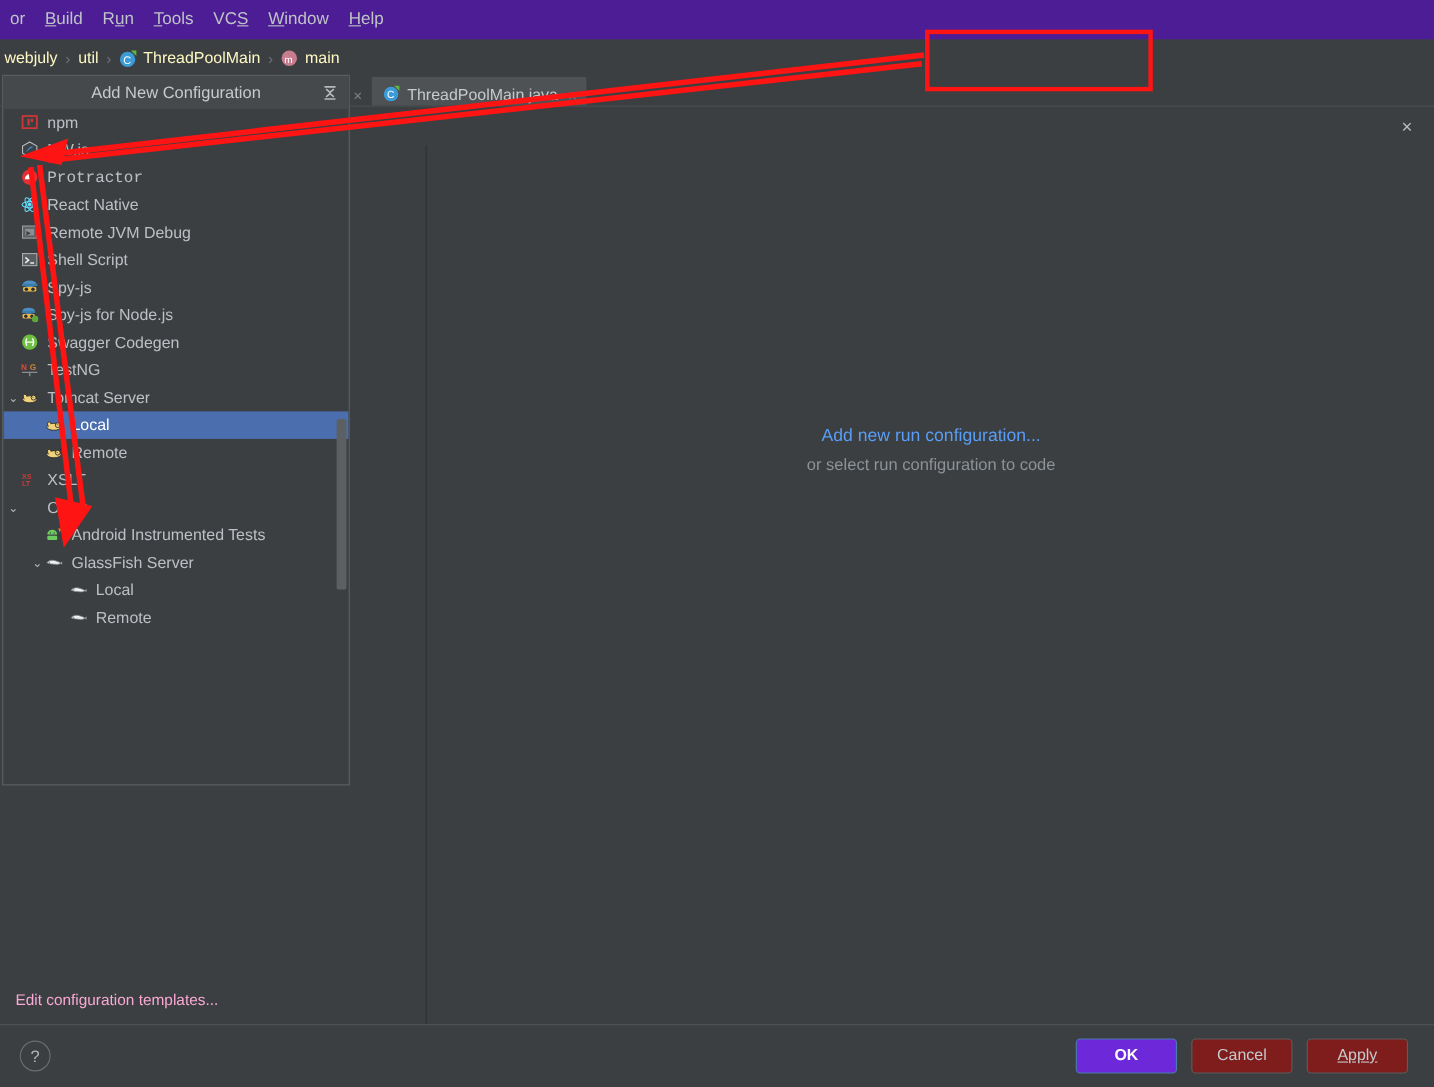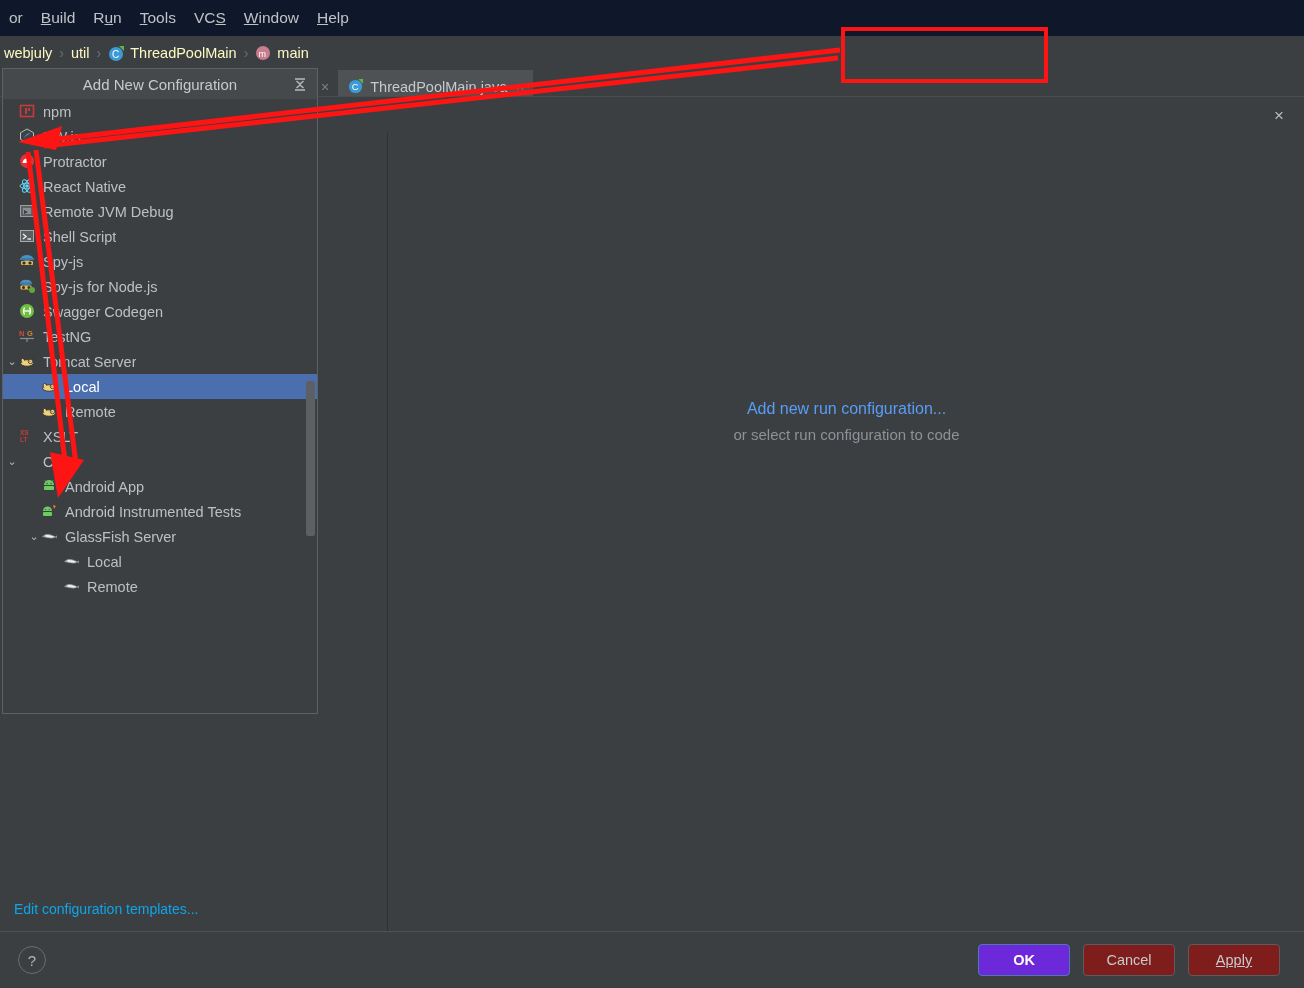--- a/index.html
+++ b/index.html
@@ -7,21 +7,21 @@
     width: 1304px; height: 988px;
     background: #3c3f41;
     font-family: "Liberation Sans", sans-serif;
     overflow: hidden;
   }
   #root { position: relative; width: 1304px; height: 988px; }
 
   
   .ide-menubar {
     position: absolute; left: 0; top: 0; width: 1304px; height: 36px;
-    background: #0f172a; color: #bbbbbb;
+    background: #4c1d95; color: #bbbbbb;
   }
   .menu-items { position: absolute; left: 0; top: 0; height: 36px; display: flex; align-items: center; }
   .menu-item {
     padding: 0 9px; font-size: 15.5px; color: #bfc3c7; line-height: 36px;
     white-space: nowrap;
   }
   .menu-item .mn { text-decoration: underline; }
   .ide-title {
     position: absolute; left: 372px; top: 0; line-height: 36px;
     font-size: 15px; color: #8a8f93; white-space: nowrap;
@@ -91,21 +91,21 @@
     border-right: 1px solid #2e3133;
   }
   .dlg-right { position: absolute; left: 389px; top: 0; right: 0; bottom: 0; }
 
   .left-toolbar { height: 30px; display: flex; align-items: center; padding-left: 6px; gap: 2px; }
   .lt-ico { width: 28px; height: 28px; display: flex; align-items: center; justify-content: center; }
 
   .left-empty { position: absolute; left: 0; top: 30px; right: 0; bottom: 46px; }
 
   .edit-templates {
-    position: absolute; left: 14px; bottom: 14px; font-size: 14px; color: #0ea5e9;
+    position: absolute; left: 14px; bottom: 14px; font-size: 14px; color: #f9a8d4;
   }
 
   
   .popup {
     position: absolute; left: 2px; top: 68px; width: 316px; height: 646px;
     background: #3c3f41; border: 1px solid #5e6163; overflow: hidden;
   }
   .popup-head {
     height: 30px; background: #46494b; display: flex; align-items: center;
     justify-content: center; position: relative;
@@ -128,21 +128,21 @@
 
   .pl-scrollbar {
     position: absolute; right: 2px; top: 0; width: 9px; height: 100%;
   }
   .pl-thumb {
     position: absolute; right: 0; width: 9px; background: #5c6063; border-radius: 2px;
   }
 
   
   .empty-wrap {
-    position: absolute; left: 0; right: 0; top: 268px; text-align: center;
+    position: absolute; left: 0; right: 0; top: 256px; text-align: center;
   }
   .empty-link { font-size: 16px; color: #589df6; display: block; }
   .empty-sub { font-size: 15px; color: #8d9296; display: block; margin-top: 8px; }
 
   
   .dlg-footer {
     position: absolute; left: 0; right: 0; bottom: 0; height: 57px;
     border-top: 1px solid #4f5254; display: flex; align-items: center;
   }
   .help-btn {
@@ -426,21 +426,21 @@
           <span class="pl-label">npm</span>
         </div>
         <div class="pl-row" style="padding-left: 2px;">
           <span class="pl-arrow"></span>
           <span class="pl-ico"><svg width="16" height="16" viewBox="0 0 16 16">
               <path d="M8 1 L14.5 4.7 L14.5 11.3 L8 15 L1.5 11.3 L1.5 4.7 Z" fill="#3d4245" stroke="#b8bcbf" stroke-width="1"></path>
               <path d="M4.5 10.5 Q8 4 11.5 5.5 Q8 7 4.5 10.5 Z" fill="#4a88c7"></path>
             </svg></span>
           <span class="pl-label">NW.js</span>
         </div>
-        <div class="pl-row" style="padding-left: 2px;">
+        <div class="pl-row" style="padding-left: 2px; font-family: Liberation Mono, monospace;">
           <span class="pl-arrow"></span>
           <span class="pl-ico"><svg width="16" height="16" viewBox="0 0 16 16">
               <circle cx="8" cy="8" r="7" fill="#e23237"></circle>
               <path d="M3.5 10 A4.5 4.5 0 0 1 12.5 10 Z" fill="#ffffff"></path>
             </svg></span>
           <span class="pl-label">Protractor</span>
         </div>
         <div class="pl-row" style="padding-left: 2px;">
           <span class="pl-arrow"></span>
           <span class="pl-ico"><svg width="16" height="16" viewBox="0 0 16 16">
@@ -553,31 +553,20 @@
           <span class="pl-label">XSLT</span>
         </div>
         <div class="pl-row" style="padding-left: 2px;">
           <span class="pl-arrow">⌄</span>
           <span class="pl-ico"></span>
           <span class="pl-label">Other</span>
         </div>
         <div class="pl-row" style="padding-left: 24px;">
           <span class="pl-arrow"></span>
           <span class="pl-ico"><svg width="16" height="16" viewBox="0 0 16 16">
-              <path d="M3 7 A5 5 0 0 1 13 7 Z" fill="#6ecb60"></path>
-              <rect x="3" y="8" width="10" height="4" rx="1" fill="#6ecb60"></rect>
-              <circle cx="6" cy="5.5" r="0.7" fill="#3c3f41"></circle>
-              <circle cx="10" cy="5.5" r="0.7" fill="#3c3f41"></circle>
-              <path d="M4 2.5 L5.5 4 M12 2.5 L10.5 4" stroke="#6ecb60" stroke-width="1"></path>
-            </svg></span>
-          <span class="pl-label">Android App</span>
-        </div>
-        <div class="pl-row" style="padding-left: 24px;">
-          <span class="pl-arrow"></span>
-          <span class="pl-ico"><svg width="16" height="16" viewBox="0 0 16 16">
               <path d="M2 8 A4.5 4.5 0 0 1 11 8 Z" fill="#6ecb60"></path>
               <rect x="2" y="9" width="9" height="4" rx="1" fill="#6ecb60"></rect>
               <circle cx="4.8" cy="6.5" r="0.6" fill="#3c3f41"></circle>
               <circle cx="8.2" cy="6.5" r="0.6" fill="#3c3f41"></circle>
               <path d="M12 2 L15 3 L13 6 Z" fill="#e07b2c"></path>
             </svg></span>
           <span class="pl-label">Android Instrumented Tests</span>
         </div>
         <div class="pl-row" style="padding-left: 24px;">
           <span class="pl-arrow">⌄</span>

